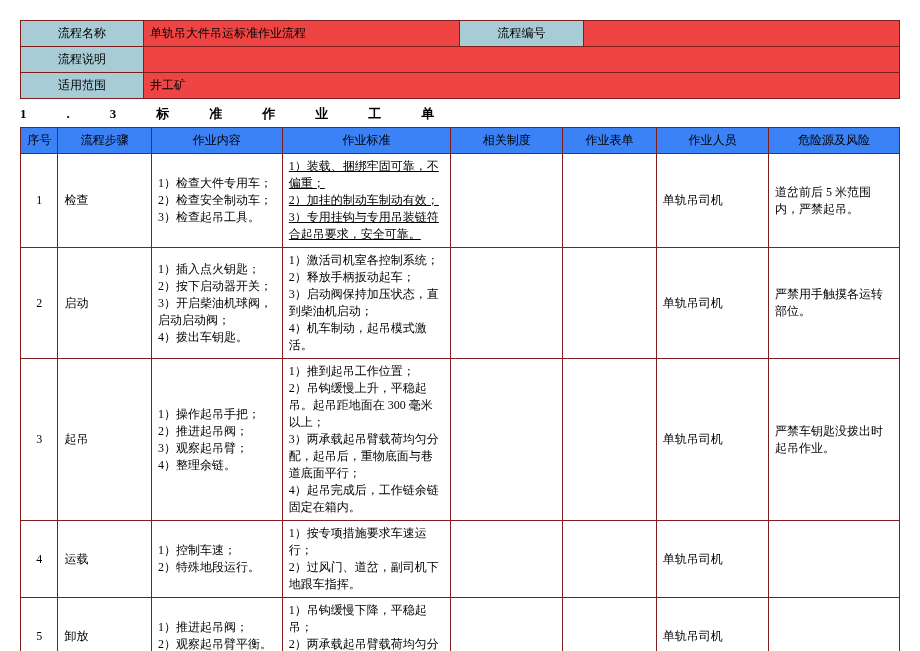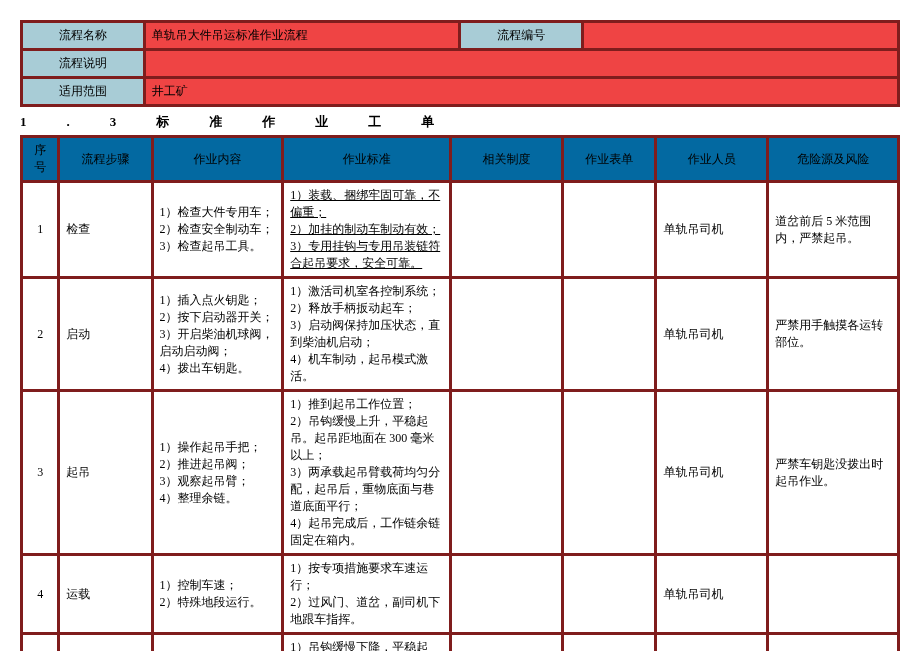--- a/index.html
+++ b/index.html
@@ -1,22 +1,22 @@
 <!DOCTYPE html>
 <html><head>
   <meta charset="utf-8">
   <style>
     * { box-sizing: border-box; margin: 0; padding: 0; }
     body { font-family: "SimSun", "宋体", serif; font-size: 12px; background: #fff; padding: 20px; color: #000; }
     table { border-collapse: collapse; width: 100%; table-layout: fixed; }
-    td, th { border: 3px solid #7f1d1d; padding: 4px 6px; vertical-align: middle; word-wrap: break-word; }
+    td, th { border: 1px solid #7f1d1d; padding: 4px 6px; vertical-align: middle; word-wrap: break-word; }
     .header-row td.label { background: #a8ccd6; text-align: center; font-weight: normal; }
     .header-row td.value { background: #ef4444; text-align: left; }
     .section-title { font-weight: bold; font-size: 13px; margin: 6px 0 4px 0; letter-spacing: 40px; white-space: nowrap; overflow: hidden; }
-    .wu-header th { background: #0369a1; text-align: center; font-weight: normal; }
+    .wu-header th { background: #3b82f6; text-align: center; font-weight: normal; }
     .wu-body td { text-align: left; vertical-align: middle; }
     .wu-body td.seq { text-align: center; }
     .col-seq { width: 4%; }
     .col-step { width: 10%; }
     .col-content { width: 14%; }
     .col-standard { width: 18%; }
     .col-system { width: 12%; }
     .col-sheet { width: 10%; }
     .col-person { width: 12%; }
     .col-risk { width: 14%; }

